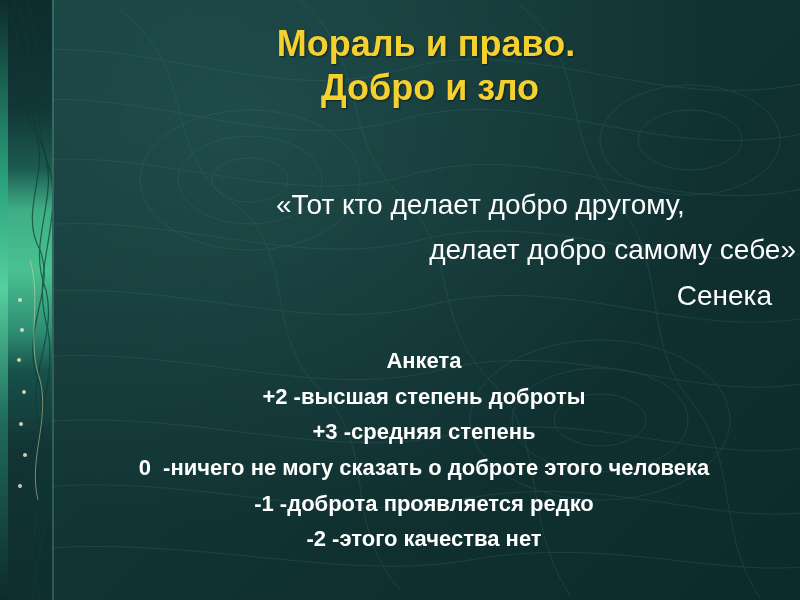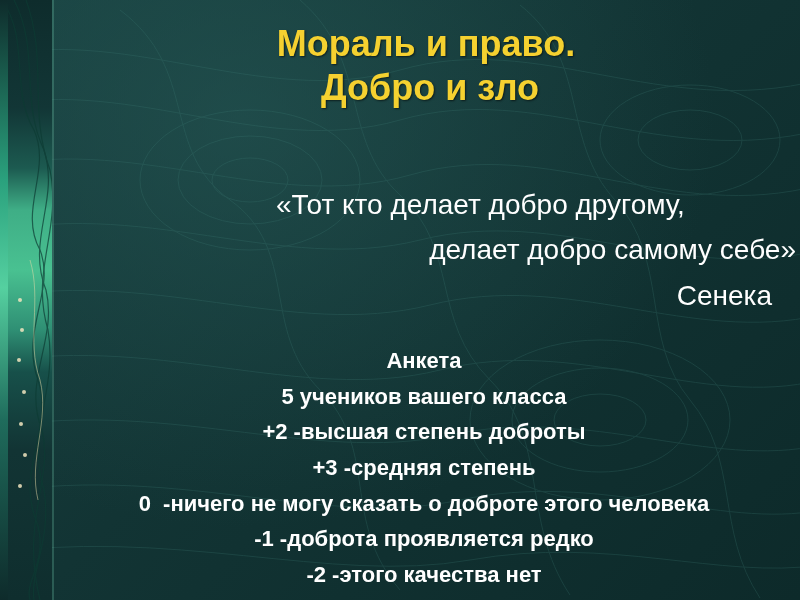--- a/index.html
+++ b/index.html
@@ -168,21 +168,20 @@
     </div>
 
     <div class="quote">
       <span class="line1">«Тот кто делает добро другому,</span>
       <span class="line2">делает добро самому себе»</span>
       <span class="author">Сенека</span>
     </div>
 
     <div class="survey">
       <div class="center">Анкета</div>
-      <div class="center">5 учеников вашего класса</div>
       <div class="row">+2 -высшая степень доброты</div>
       <div class="row">+3 -средняя степень</div>
       <div class="row">0  -ничего не могу сказать о доброте этого человека</div>
       <div class="row">-1 -доброта проявляется редко</div>
       <div class="row">-2 -этого качества нет</div>
     </div>
 
   </div>
 </div>
 

